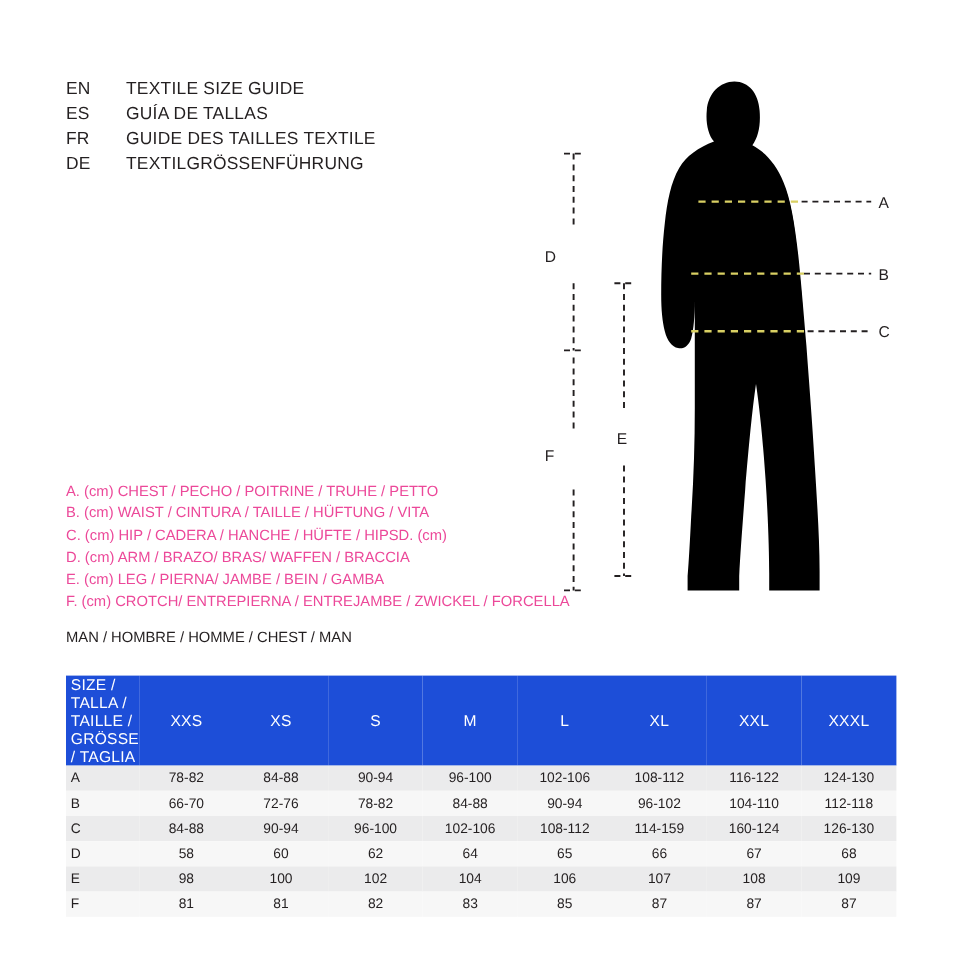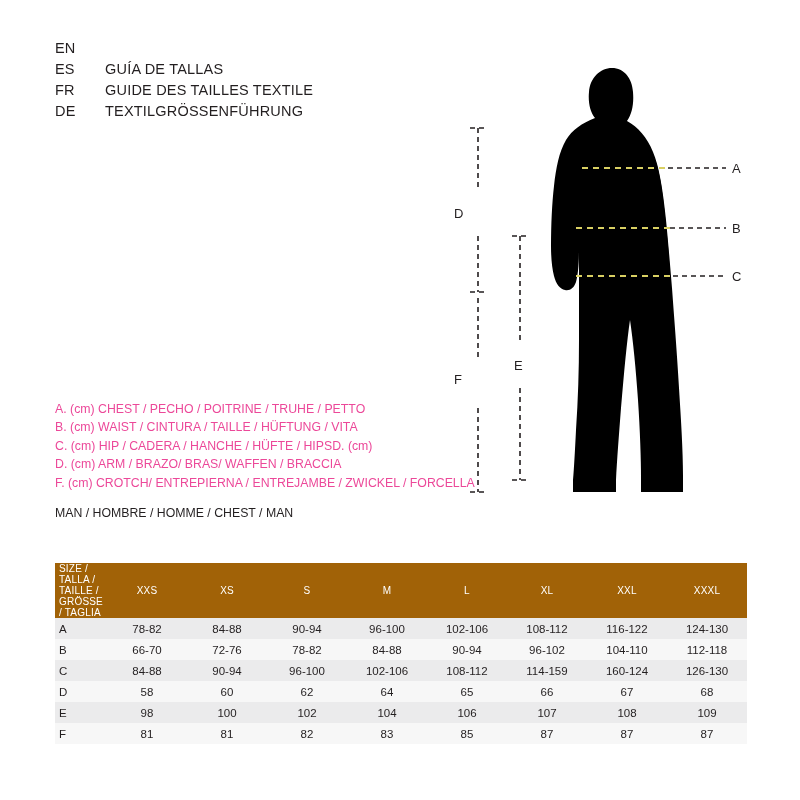--- a/index.html
+++ b/index.html
@@ -18,21 +18,21 @@
   #page {
     position: relative;
     width: 800px;
     height: 800px;
   }
 
   
   .title-block {
     position: absolute;
     left: 55px;
-    top: 38px;
+    top: 64px;
     width: 420px;
   }
   .title-row {
     display: flex;
     align-items: baseline;
     font-size: 14.5px;
     line-height: 21px;
     letter-spacing: 0.2px;
   }
   .title-lang {
@@ -89,24 +89,24 @@
     color: #231f20;
   }
   table.size-table th,
   table.size-table td {
     padding: 0;
     height: 21px;
     text-align: center;
     font-weight: normal;
   }
   table.size-table thead th {
-    background: #a16207;
+    background: #1d4ed8;
     color: #ffffff;
     height: 22px;
-    font-size: 10px;
+    font-size: 13px;
     letter-spacing: 0.2px;
   }
   table.size-table thead th.header-label {
     text-align: left;
     padding-left: 4px;
   }
   table.size-table tbody tr.odd td {
     background: #ebebec;
   }
   table.size-table tbody tr.even td {
@@ -124,40 +124,42 @@
   }
 </style>
 </head>
 <body>
 
 <div id="page">
 
   <div class="title-block">
     <div class="title-row">
       <span class="title-lang">EN</span>
+      <span class="title-text">TEXTILE SIZE GUIDE</span>
     </div>
     <div class="title-row">
       <span class="title-lang">ES</span>
       <span class="title-text">GUÍA DE TALLAS</span>
     </div>
     <div class="title-row">
       <span class="title-lang">FR</span>
       <span class="title-text">GUIDE DES TAILLES TEXTILE</span>
     </div>
     <div class="title-row">
       <span class="title-lang">DE</span>
       <span class="title-text">TEXTILGRÖSSENFÜHRUNG</span>
     </div>
   </div>
 
   <div class="legend-block">
     <div class="legend-row">A. (cm) CHEST / PECHO / POITRINE / TRUHE / PETTO</div>
     <div class="legend-row">B. (cm) WAIST / CINTURA / TAILLE / HÜFTUNG / VITA</div>
     <div class="legend-row">C. (cm) HIP / CADERA / HANCHE / HÜFTE / HIPSD. (cm)</div>
     <div class="legend-row">D. (cm) ARM / BRAZO/ BRAS/ WAFFEN / BRACCIA</div>
+    <div class="legend-row">E. (cm) LEG / PIERNA/ JAMBE / BEIN / GAMBA</div>
     <div class="legend-row">F. (cm) CROTCH/ ENTREPIERNA / ENTREJAMBE / ZWICKEL / FORCELLA</div>
     <div class="legend-gap"></div>
     <div class="gender-row">MAN / HOMBRE / HOMME / CHEST / MAN</div>
   </div>
 
   <div class="figure-area">
     <svg width="340" height="470" viewBox="0 0 340 470" xmlns="http://www.w3.org/2000/svg">
 
       <g>
         <path fill="#000000" d="

